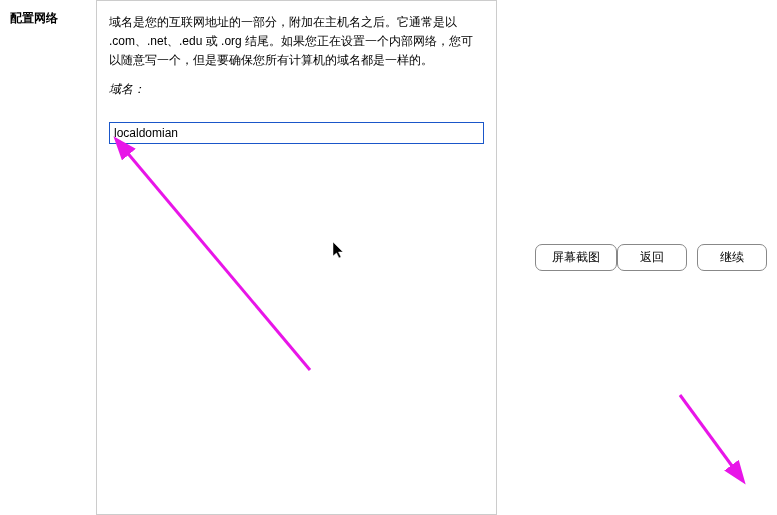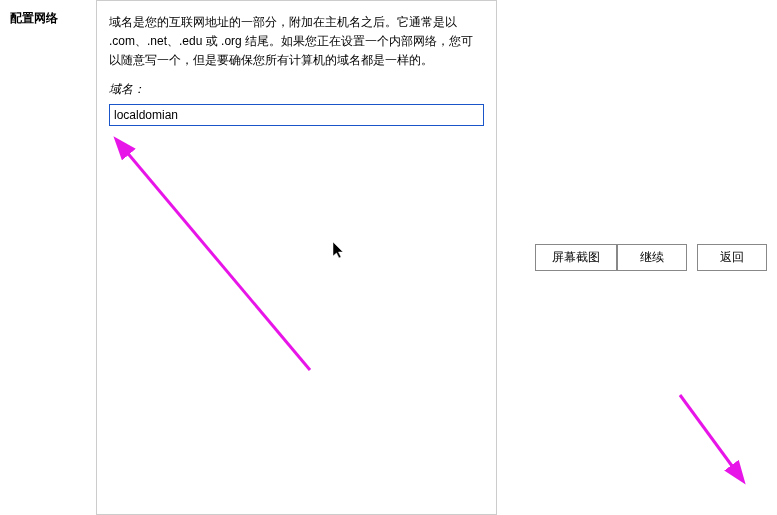--- a/index.html
+++ b/index.html
@@ -38,21 +38,21 @@
       padding: 12px;
       position: relative;
       overflow: hidden;
     }
     .description {
       line-height: 1.6;
       margin-bottom: 10px;
     }
     .field-label {
       font-style: italic;
-      margin-bottom: 6px;
+      margin-bottom: 24px;
     }
     .domain-input {
       width: 100%;
       border: 1px solid #1a56c9;
       padding: 2px 4px;
       font-size: 12px;
       font-family: sans-serif;
       outline: none;
       height: 22px;
     }
@@ -61,21 +61,21 @@
       justify-content: space-between;
       align-items: center;
       padding: 10px;
     }
     .btn {
       border: 1px solid #888;
       background: #fff;
       padding: 4px 16px;
       font-size: 12px;
       cursor: pointer;
-      border-radius: 0;
+      border-radius: 7px;
       min-width: 70px;
       text-align: center;
     }
     .footer-right {
       display: flex;
       gap: 10px;
     }
     .cursor {
       position: absolute;
       left: 333px;
@@ -101,22 +101,22 @@
     <div class="content-box">
       <div class="description">域名是您的互联网地址的一部分，附加在主机名之后。它通常是以 .com、.net、.edu 或 .org 结尾。如果您正在设置一个内部网络，您可以随意写一个，但是要确保您所有计算机的域名都是一样的。</div>
       <div class="field-label">域名：</div>
       <input type="text" class="domain-input" value="localdomian" style="">
     </div>
   </div>
 
   <div class="footer">
     <button class="btn">屏幕截图</button>
     <div class="footer-right">
+      <button class="btn">返回</button>
       <button class="btn">继续</button>
-      <button class="btn">返回</button>
     </div>
   </div>
 </div>
 
 <svg class="cursor" width="16" height="20">
   <path d="M0,0 L0,14 L3.5,11 L6,16 L8,15 L5.5,10 L10,10 Z" fill="#000" stroke="#fff" stroke-width="0.5"></path>
 </svg>
 
 <svg class="arrow-svg" width="777" height="515">
   <defs>

